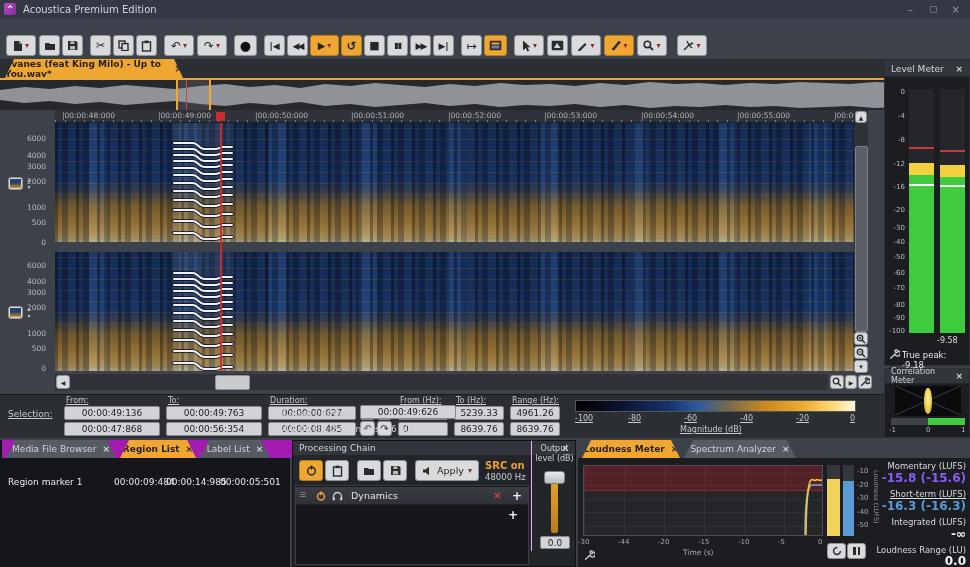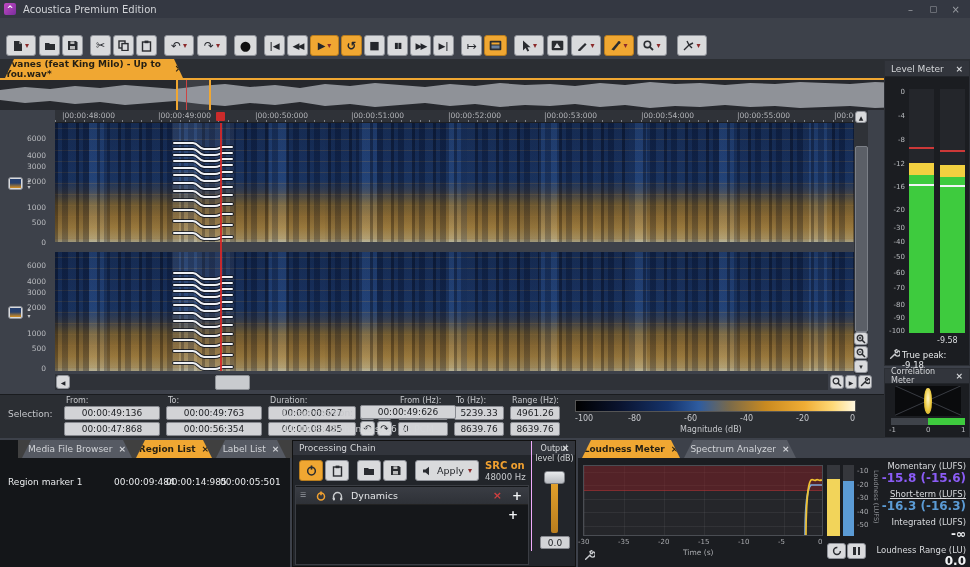--- a/index.html
+++ b/index.html
@@ -6,21 +6,21 @@
   #app{position:relative;width:970px;height:567px;background:#3d414a;overflow:hidden;
        font-family:"DejaVu Sans","Liberation Sans",sans-serif;color:#d6d8da;-webkit-font-smoothing:antialiased;}
   .ab{position:absolute;}
   .row{display:flex;align-items:center;}
   .btn{background:#d9dadc;border:1px solid #90939a;border-radius:3px;display:flex;align-items:center;
        justify-content:center;color:#24262b;font-size:9px;box-sizing:border-box;gap:2px;}
   .btn.org{background:#f0a732;border-color:#b97d1e;}
   .caret{color:#8b2a2a;font-size:8px;line-height:1;}
   .fld{background:#d2d3d6;border:1px solid #87898f;border-radius:2px;color:#1c1e22;font-size:9px;
        display:flex;align-items:center;justify-content:center;box-sizing:border-box;}
-  .hdr{font-size:8px;color:#c6c8cc;}
+  .hdr{font-size:8px;color:#c6c8cc;text-decoration:underline;}
   .tab{clip-path:polygon(9px 0,calc(100% - 9px) 0,100% 100%,0 100%);display:flex;align-items:center;
        justify-content:center;gap:6px;font-size:9.5px;box-sizing:border-box;}
   .tab.on{background:#f0a732;color:#241f14;font-weight:bold;}
   .tab.off{background:#565a63;color:#d2d4d8;}
   .phead{background:#32353c;color:#d4d6d9;font-size:9px;display:flex;align-items:center;
          justify-content:space-between;padding:0 6px;box-sizing:border-box;border-bottom:1px solid #22252a;}
   .x{font-weight:bold;cursor:default;}
   .spectro{background:
     repeating-linear-gradient(90deg, rgba(8,18,40,.45) 0 3px, rgba(34,66,118,.25) 3px 7px, rgba(12,28,60,.42) 7px 13px, rgba(44,80,136,.22) 13px 21px),
     repeating-linear-gradient(90deg, rgba(0,0,10,.25) 0 34px, rgba(60,100,160,.18) 34px 52px, rgba(0,0,10,.22) 52px 90px),
@@ -466,21 +466,21 @@
     </div>
     <div class="ab" style="left:6px;top:49px;width:74px;height:7px;background:#3f434a;">
       <div class="ab" style="left:37px;top:0;width:37px;height:7px;background:#3ecb3e;"></div>
     </div>
     <span class="ab" style="left:4px;top:57px;font-size:7px;color:#b9bbbf;">-1</span>
     <span class="ab" style="left:41px;top:57px;font-size:7px;color:#b9bbbf;">0</span>
     <span class="ab" style="left:76px;top:57px;font-size:7px;color:#b9bbbf;">1</span>
   </div>
 
   <div class="ab" style="left:0;top:440px;width:290px;height:127px;background:#141619;">
-    <div class="ab" style="left:18px;top:0;width:290px;height:18px;background:#404040;">
+    <div class="ab" style="left:2px;top:0;width:290px;height:18px;background:#a21caf;">
       <div class="tab off ab" style="left:4px;top:0;width:110px;height:18px;">
         <span style="font-size:9px;">Media File Browser</span>
         <span class="x" style="font-size:9px;">×</span>
         </div>
       <div class="tab on ab" style="left:118px;top:0;width:76px;height:18px;">
         <span style="font-size:9px;">Region List</span>
         <span class="x" style="font-size:9px;">×</span>
         </div>
       <div class="tab off ab" style="left:198px;top:0;width:70px;height:18px;">
         <span style="font-size:9px;">Label List</span>
@@ -592,21 +592,21 @@
       </div>
 
     <span class="ab" style="left:279px;top:27px;font-size:7px;color:#a9abaf;">-10</span>
     <span class="ab" style="left:279px;top:41px;font-size:7px;color:#a9abaf;">-20</span>
     <span class="ab" style="left:279px;top:54px;font-size:7px;color:#a9abaf;">-30</span>
     <span class="ab" style="left:279px;top:68px;font-size:7px;color:#a9abaf;">-40</span>
     <span class="ab" style="left:279px;top:81px;font-size:7px;color:#a9abaf;">-50</span>
     <span class="ab" style="left:294px;top:30px;font-size:6.5px;color:#8e9196;writing-mode:vertical-rl;">Loudness (LUFS)</span>
 
     <span class="ab" style="left:0px;top:98px;font-size:7px;color:#a9abaf;">-30</span>
-    <span class="ab" style="left:40px;top:98px;font-size:7px;color:#a9abaf;">-35</span>
+    <span class="ab" style="left:40px;top:98px;font-size:7px;color:#a9abaf;">-44</span>
     <span class="ab" style="left:80px;top:98px;font-size:7px;color:#a9abaf;">-20</span>
     <span class="ab" style="left:120px;top:98px;font-size:7px;color:#a9abaf;">-15</span>
     <span class="ab" style="left:160px;top:98px;font-size:7px;color:#a9abaf;">-10</span>
     <span class="ab" style="left:200px;top:98px;font-size:7px;color:#a9abaf;">-5</span>
     <span class="ab" style="left:240px;top:98px;font-size:7px;color:#a9abaf;">0</span>
     <span class="ab" style="left:105px;top:108px;font-size:7.5px;color:#a9abaf;">Time (s)</span>
     <svg class="ab" style="left:6px;top:110px;" width="11" height="11" viewBox="0 0 10 10">
         <path d="M1.5 8.5 L5.5 4.5 M5.5 4.5 a2.4 2.4 0 1 0 2.8 -2.8 l-1 1.6 -1.4 -0.4 -0.4 -1.4 1.6 -1" stroke="#c9cbce" stroke-width="1.3" fill="none" stroke-linecap="round"></path>
       </svg>
 

